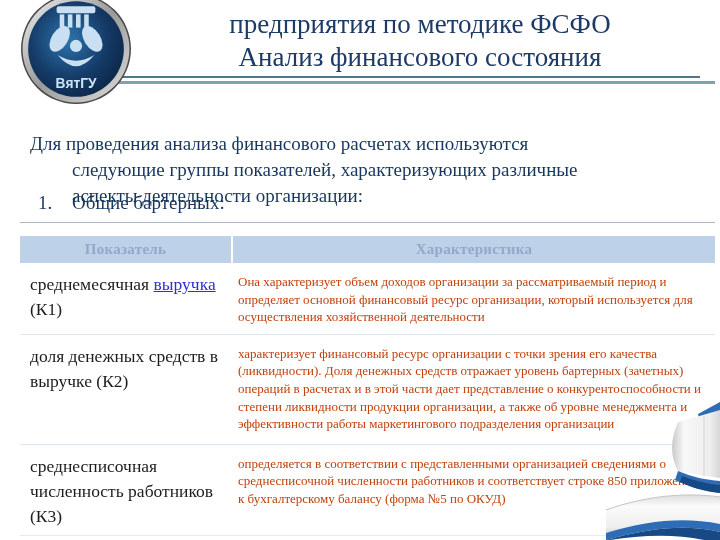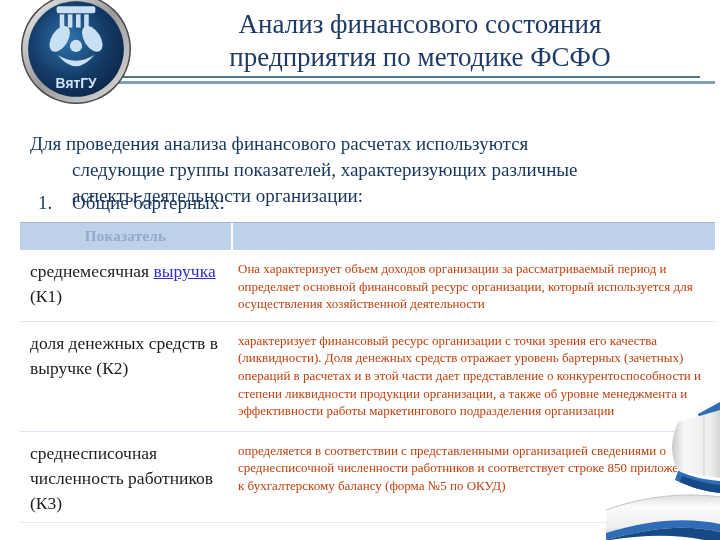--- a/index.html
+++ b/index.html
@@ -23,21 +23,21 @@
     padding-left:42px;text-indent:-42px;
     font-size:19px;line-height:26px;color:#17365d;
   }
   .list-line{
     position:absolute;left:38px;top:192px;display:flex;
     font-size:19px;color:#17365d;
   }
   .list-line .num{width:34px;}
   
   .tbl{position:absolute;left:20px;top:222px;width:695px;border-top:1px solid #a9b6c4;}
-  .thead{display:flex;background:#bdd1e9;height:27px;align-items:center;}
+  .thead{display:flex;background:#bdd1e9;height:27px;align-items:center;margin-top:13px;}
   .th{
     text-align:center;color:#93a9cb;font-size:15px;font-weight:bold;
     letter-spacing:.3px;
   }
   .th.c1{width:211px;}
   .thead .vsep{width:2px;height:27px;background:#ffffff;}
   .th.c2{flex:1;}
   .row{display:flex;border-bottom:1px solid #dce6f1;}
   .row:last-child{border-bottom:1px solid #e3ecf5;}
   .cell-ind{
@@ -82,36 +82,37 @@
     <rect x="63" y="21" width="4.5" height="13"></rect>
     <ellipse cx="39" cy="45" rx="8" ry="14" transform="rotate(32 39 45)"></ellipse>
     <ellipse cx="71" cy="45" rx="8" ry="14" transform="rotate(-32 71 45)"></ellipse>
     <circle cx="55" cy="52" r="6"></circle>
     <path d="M37,61 Q55,83 73,61 Q55,72 37,61 Z"></path>
   </g>
   <text x="55" y="93" text-anchor="middle" font-family="Liberation Sans, sans-serif" font-weight="bold" font-size="13.5" fill="#cfe4f5">ВятГУ</text>
 </svg>
 
 <div class="title">
+  <div>предприятия по методике ФСФО</div>
   <div>Анализ финансового состояния</div>
-  <div>предприятия по методике ФСФО</div>
 </div>
 <div class="rule1"></div>
 <div class="rule2"></div>
 
 <p class="intro">Для проведения анализа финансового расчетах используются следующие группы показателей, характеризующих различные аспекты деятельности организации:</p>
 <div class="list-line">
   <span class="num">1.</span>
   <span>Общие бартерных:</span>
 </div>
 
 <div class="tbl">
   <div class="thead">
     <div class="th c1">Показатель</div>
     <div class="vsep"></div>
+    <div class="th c2">Характеристика</div>
   </div>
 
   <div class="row r1">
     <div class="cell-ind"><span>среднемесячная </span><a href="#" class="cell-link">выручка</a><span> (К1)</span></div>
     <div class="cell-desc">Она характеризует объем доходов организации за рассматриваемый период и определяет основной финансовый ресурс организации, который используется для осуществления хозяйственной деятельности</div>
   </div>
 
   <div class="row r2">
     <div class="cell-ind">доля денежных средств в выручке (К2)</div>
     <div class="cell-desc">характеризует финансовый ресурс организации с точки зрения его качества (ликвидности). Доля денежных средств отражает уровень бартерных (зачетных) операций в расчетах и в этой части дает представление о конкурентоспособности и степени ликвидности продукции организации, а также об уровне менеджмента и эффективности работы маркетингового подразделения организации</div>

